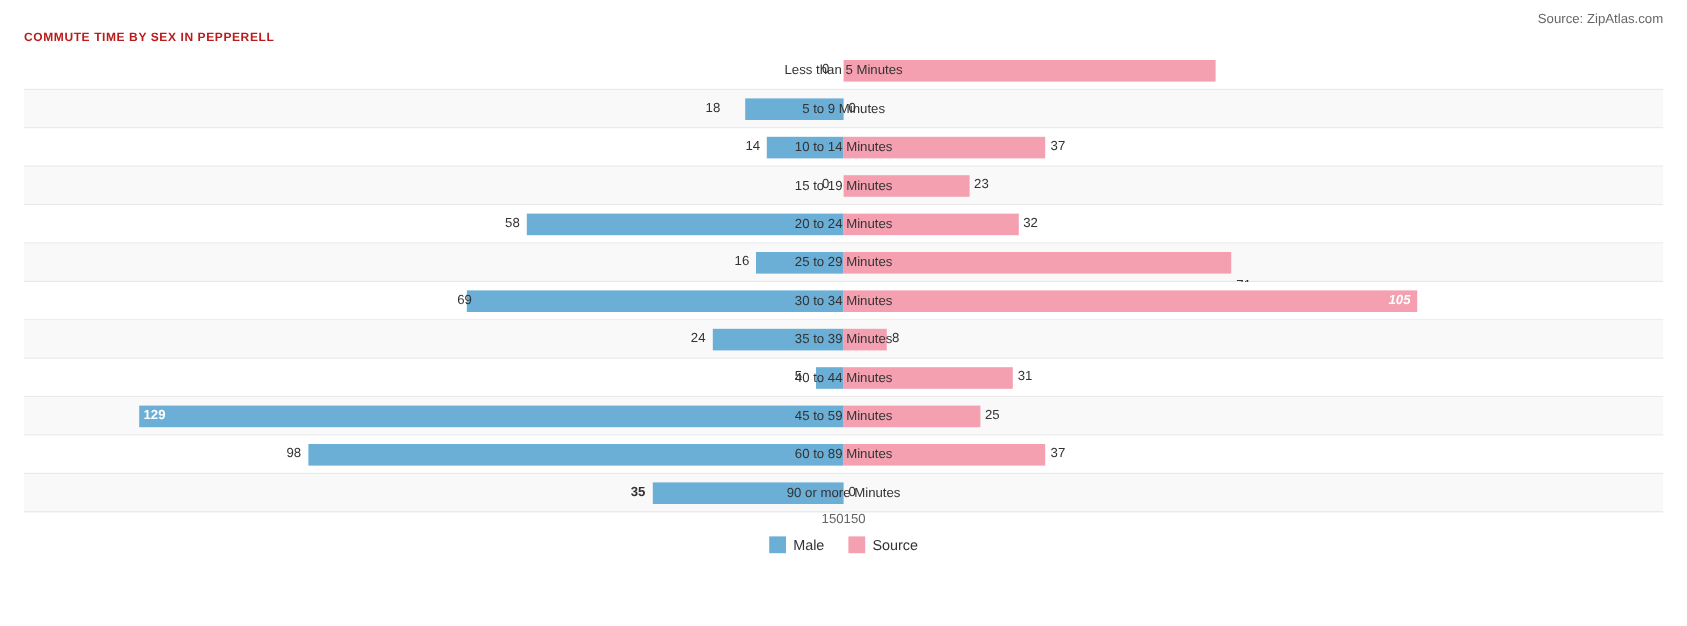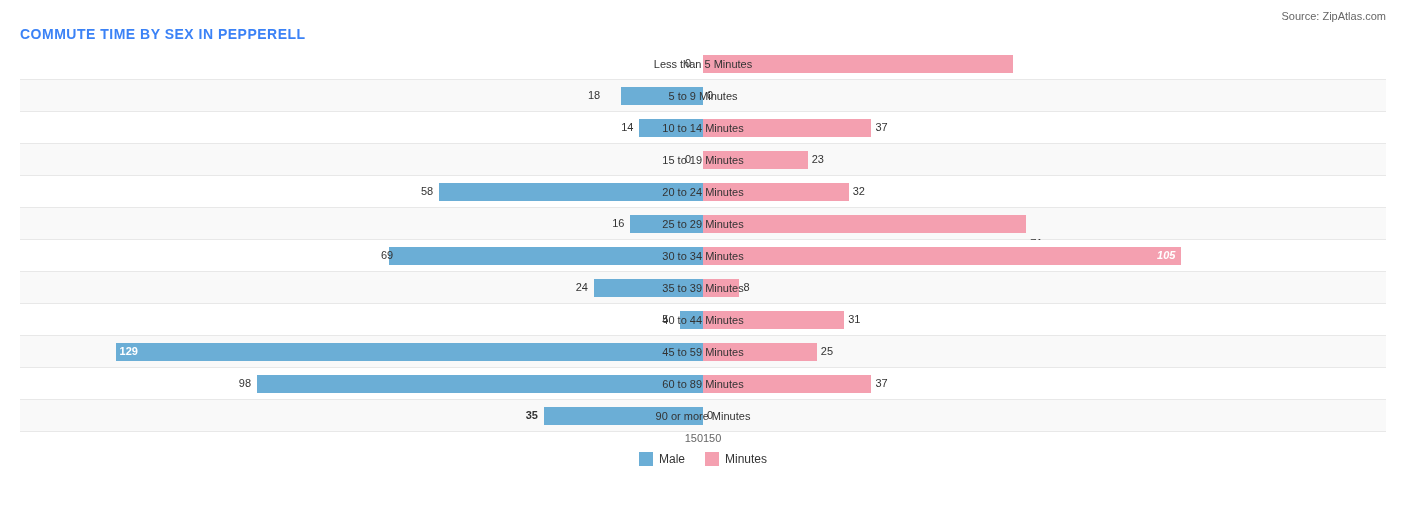--- a/index.html
+++ b/index.html
@@ -4,24 +4,24 @@
   <style>
     * { box-sizing: border-box; margin: 0; padding: 0; }
     body {
       font-family: Arial, sans-serif;
       background: #fff;
       width: 1406px;
       min-height: 522px;
       padding: 10px 20px 20px 20px;
     }
     .title {
-      font-size: 14px;
+      font-size: 10px;
       font-weight: bold;
       text-transform: uppercase;
-      color: #3b82f6;
+      color: #b91c1c;
       margin-bottom: 6px;
       letter-spacing: 0.5px;
     }
     .source {
       font-size: 11px;
       color: #666;
       text-align: right;
       margin-bottom: 4px;
     }
     .chart-area {
@@ -186,15 +186,15 @@
   <span>150</span>
 </div>
 
 <div class="legend">
   <div class="legend-item">
     <div class="legend-box" style="background:#6baed6;"></div>
     <span>Male</span>
   </div>
   <div class="legend-item">
     <div class="legend-box" style="background:#f4a0b0;"></div>
-    <span>Minutes</span>
+    <span>Source</span>
   </div>
 </div>
 
 </body></html>

